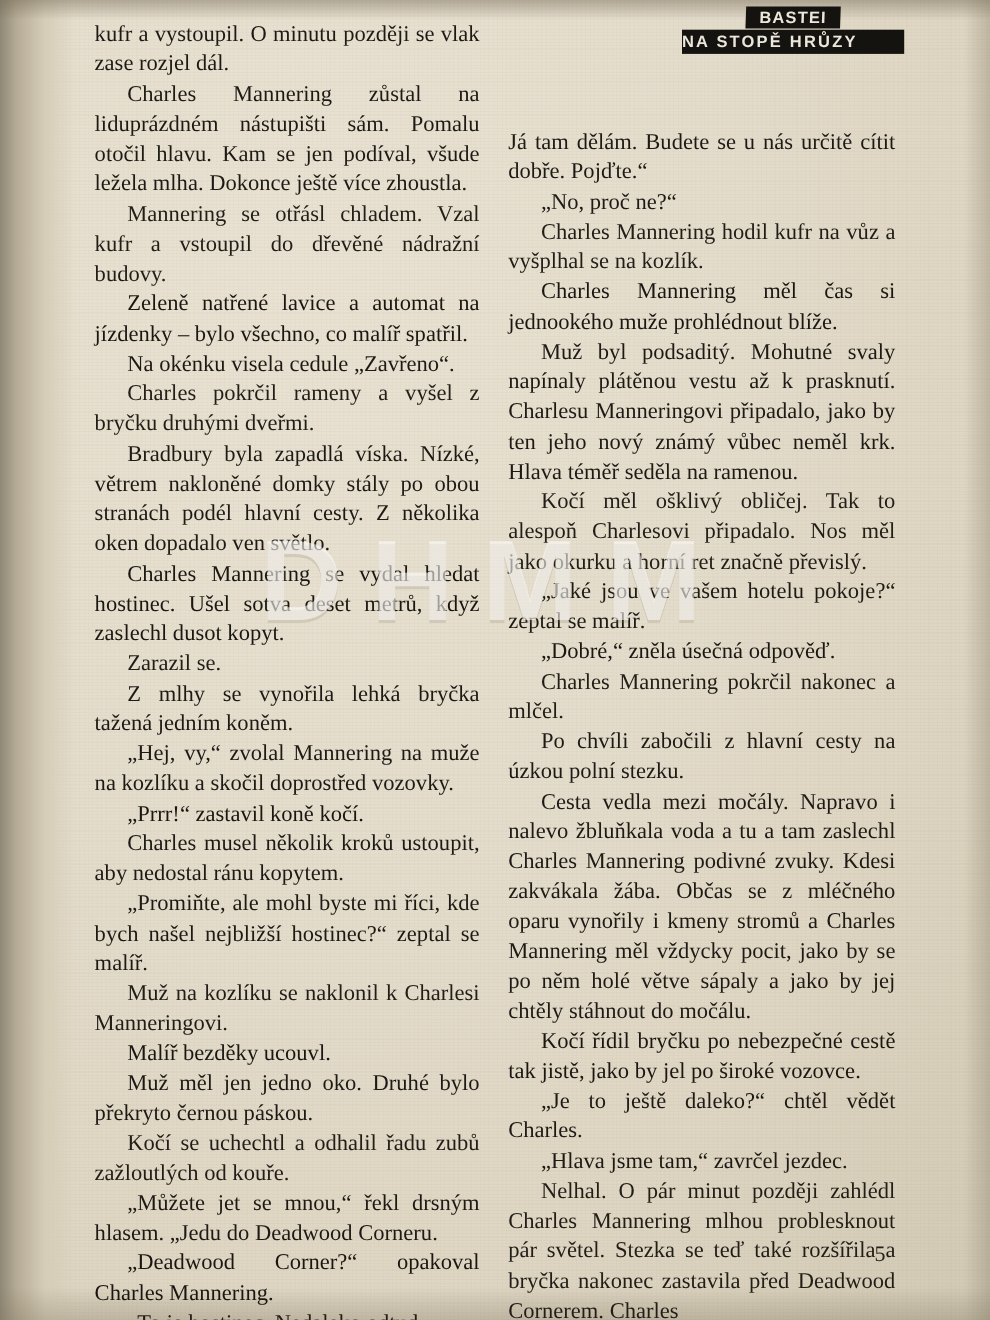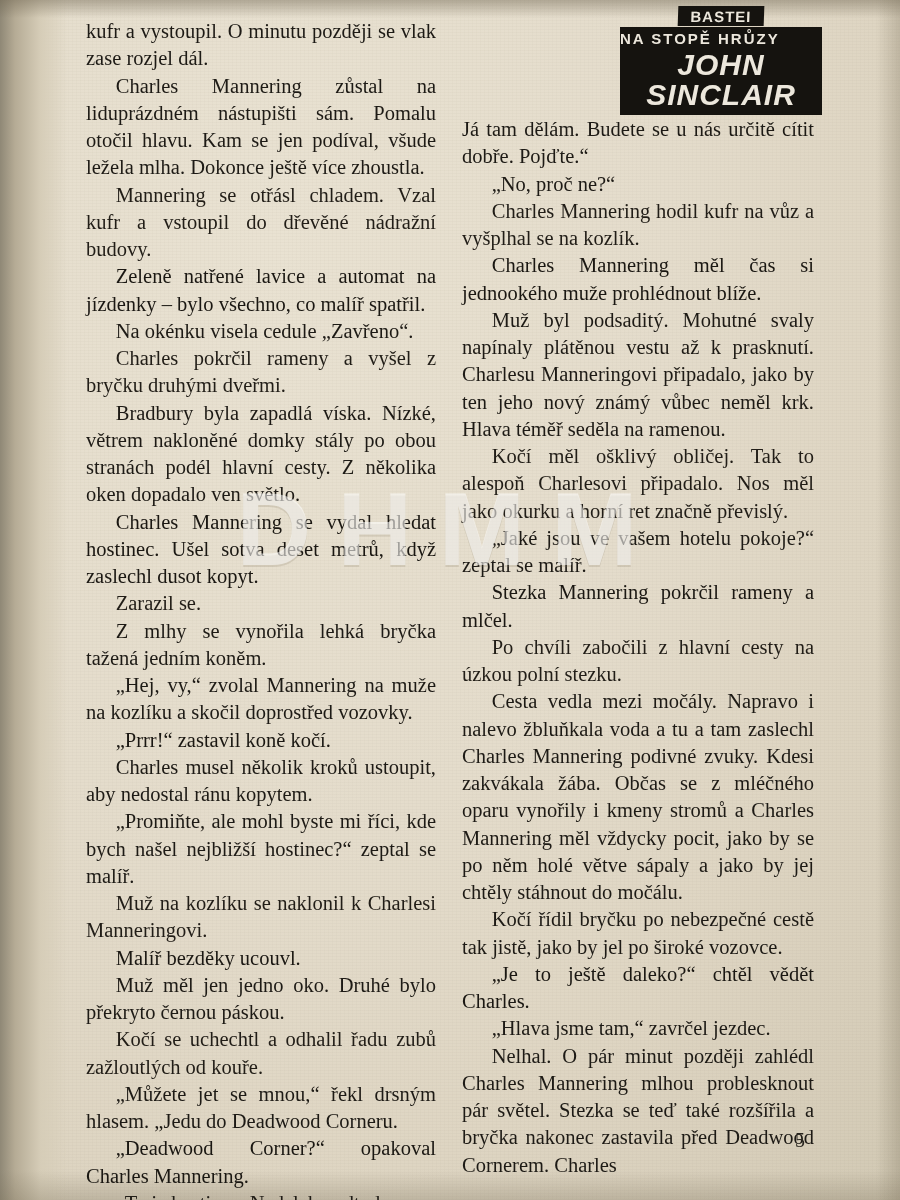--- a/index.html
+++ b/index.html
@@ -176,21 +176,20 @@
 
   <div class="grain"></div>
   <div class="edge-left"></div>
   <div class="edge-top"></div>
   <div class="edge-bottom"></div>
   <div class="edge-right"></div>
 
   <div class="logo-block">
     <div class="logo-bastei">BASTEI</div>
     <div class="logo-line2">NA STOPĚ HRŮZY</div>
-    <div class="logo-line3">JOHN SINCLAIR</div>
   </div>
 
   <div class="watermark">DHMM</div>
 
   <div class="columns">
     <div class="col" id="col-left">
         <p class="noindent">kufr a vystoupil. O minutu později se vlak zase rozjel dál.</p>
         <p>Charles Mannering zůstal na liduprázdném nástupišti sám. Pomalu otočil hlavu. Kam se jen podíval, všude ležela mlha. Dokonce ještě více zhoustla.</p>
         <p>Mannering se otřásl chladem. Vzal kufr a vstoupil do dřevěné nádražní budovy.</p>
         <p>Zeleně natřené lavice a automat na jízdenky – bylo všechno, co malíř spatřil.</p>
@@ -213,21 +212,22 @@
         <p>„To je hostinec. Nedaleko odtud.</p>
       </div>
     <div class="col" id="col-right">
         <p class="noindent">Já tam dělám. Budete se u nás určitě cítit dobře. Pojďte.“</p>
         <p>„No, proč ne?“</p>
         <p>Charles Mannering hodil kufr na vůz a vyšplhal se na kozlík.</p>
         <p>Charles Mannering měl čas si jednookého muže prohlédnout blíže.</p>
         <p>Muž byl podsaditý. Mohutné svaly napínaly plátěnou vestu až k prasknutí. Charlesu Manneringovi připadalo, jako by ten jeho nový známý vůbec neměl krk. Hlava téměř seděla na ramenou.</p>
         <p>Kočí měl ošklivý obličej. Tak to alespoň Charlesovi připadalo. Nos měl jako okurku a horní ret značně převislý.</p>
         <p>„Jaké jsou ve vašem hotelu pokoje?“ zeptal se malíř.</p>
-        <p>Stezka Mannering pokrčil rameny a mlčel.</p>
+        <p>„Dobré,“ zněla úsečná odpověď.</p>
+        <p>Charles Mannering pokrčil nakonec a mlčel.</p>
         <p>Po chvíli zabočili z hlavní cesty na úzkou polní stezku.</p>
         <p>Cesta vedla mezi močály. Napravo i nalevo žbluňkala voda a tu a tam zaslechl Charles Mannering podivné zvuky. Kdesi zakvákala žába. Občas se z mléčného oparu vynořily i kmeny stromů a Charles Mannering měl vždycky pocit, jako by se po něm holé větve sápaly a jako by jej chtěly stáhnout do močálu.</p>
         <p>Kočí řídil bryčku po nebezpečné cestě tak jistě, jako by jel po široké vozovce.</p>
         <p>„Je to ještě daleko?“ chtěl vědět Charles.</p>
         <p>„Hlava jsme tam,“ zavrčel jezdec.</p>
         <p>Nelhal. O pár minut později zahlédl Charles Mannering mlhou problesknout pár světel. Stezka se teď také rozšířila a bryčka nakonec zastavila před Deadwood Cornerem. Charles</p>
       </div>
   </div>
 
   <div class="page-number">5</div>

